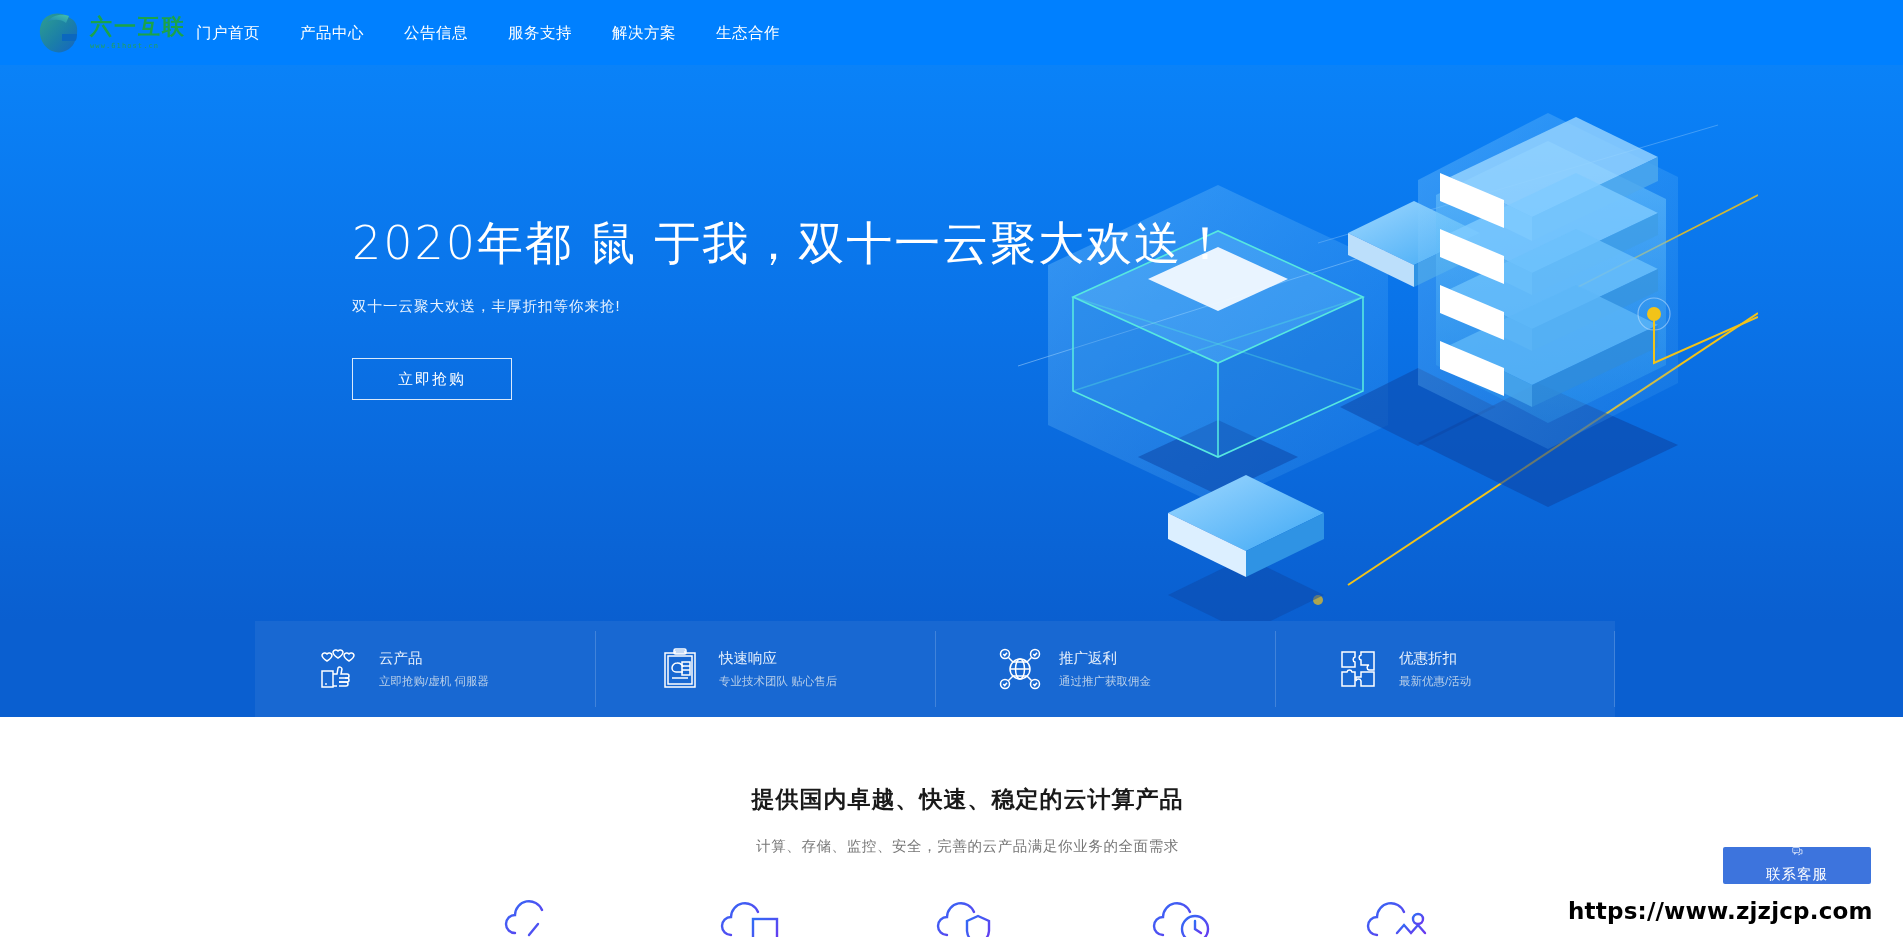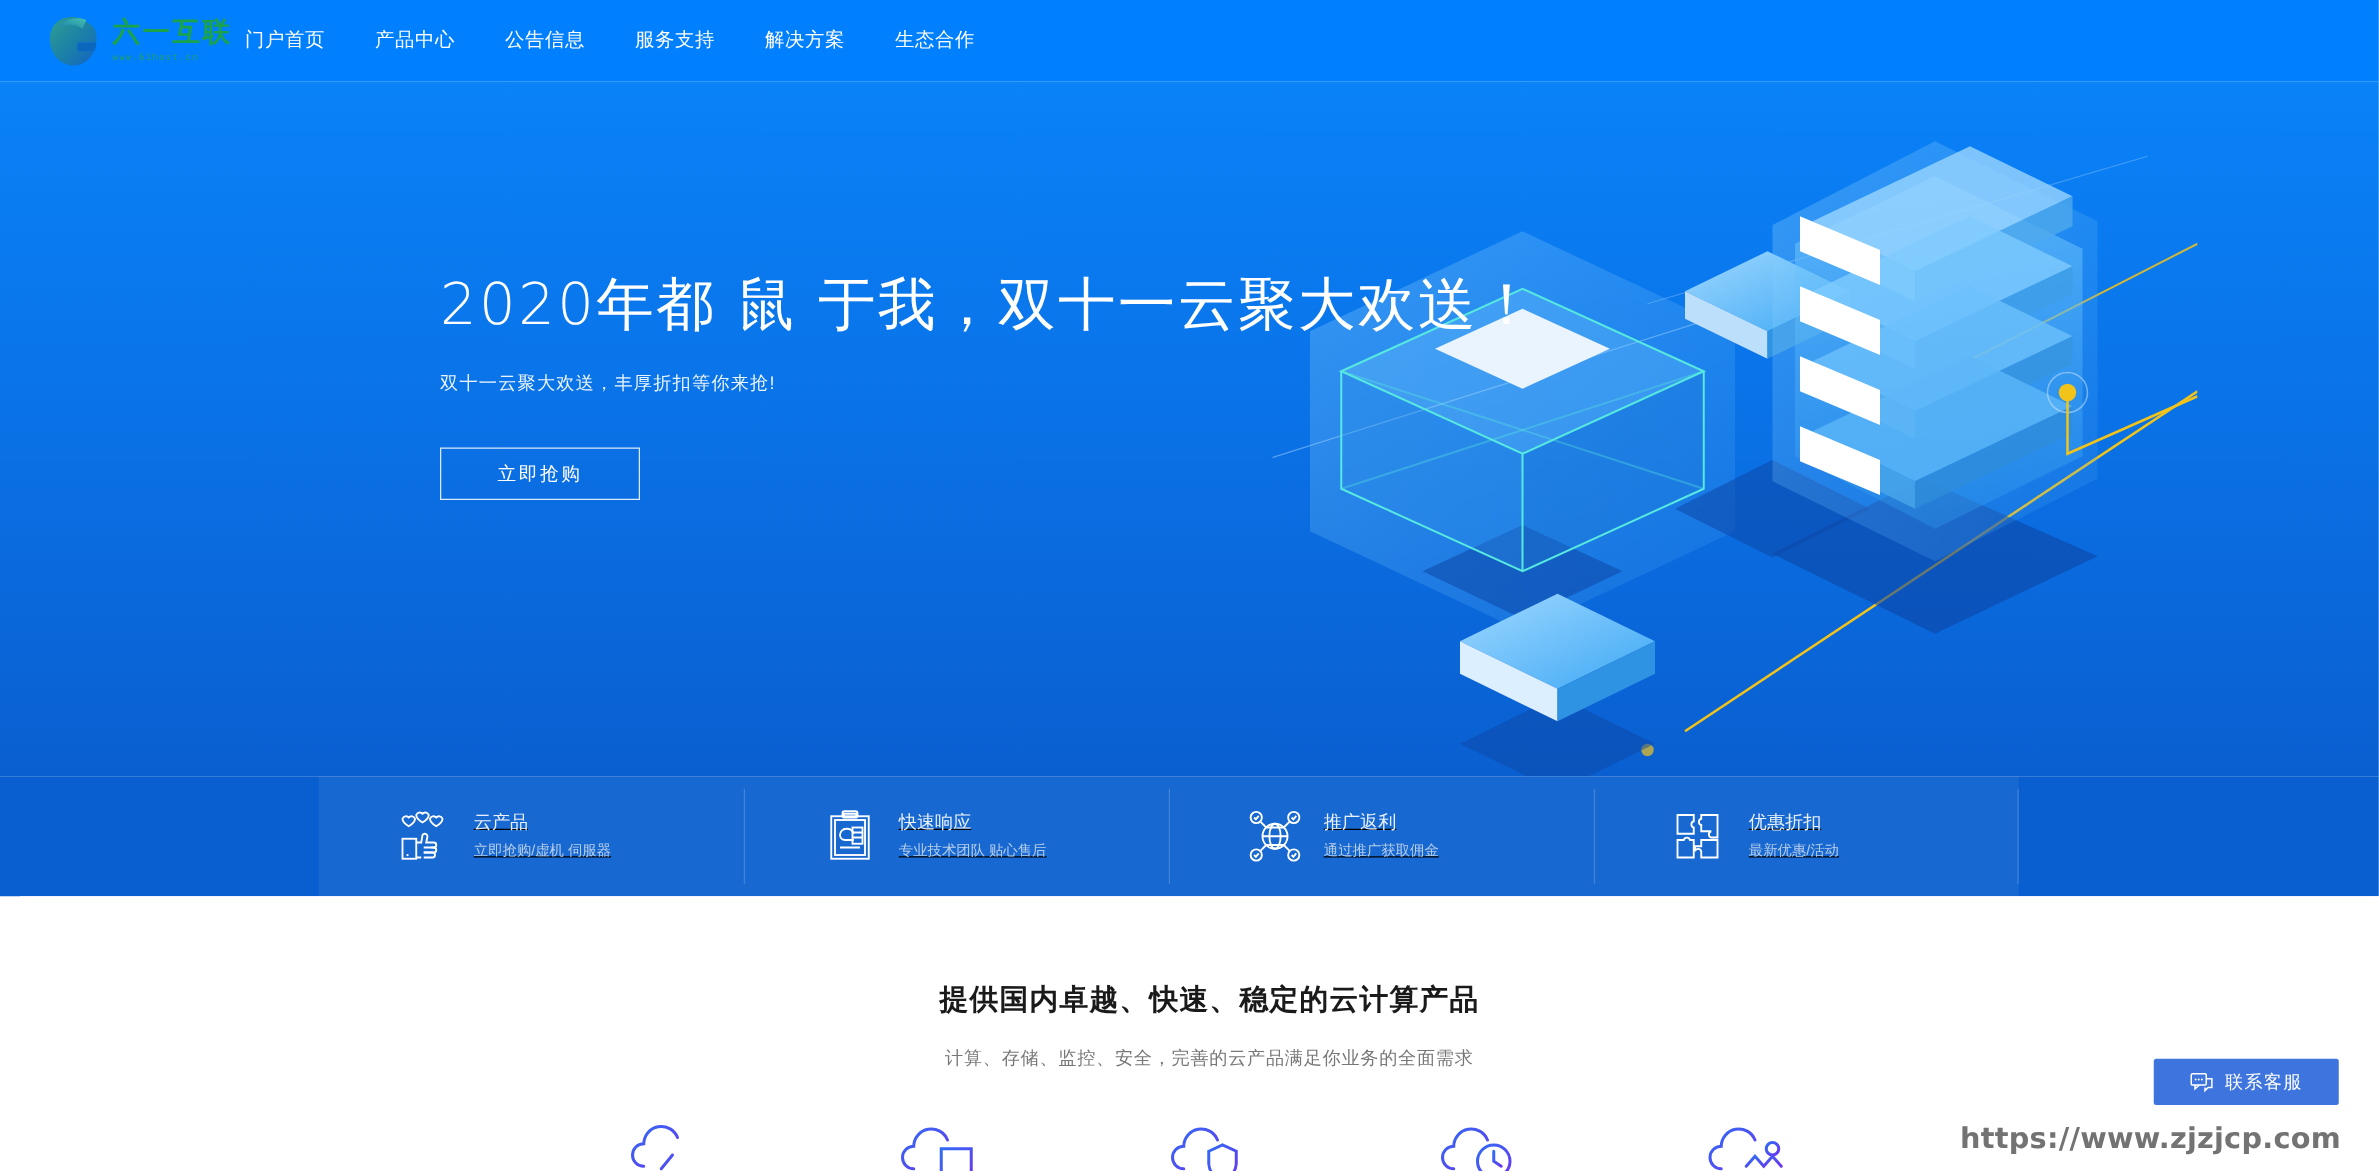--- a/index.html
+++ b/index.html
@@ -99,21 +99,21 @@
     position:absolute; left:0; top:621px; width:1903px; height:96px;
     background:#0a5fd0;
   }
   .feat-box{
     position:absolute; left:255px; top:0; width:1360px; height:96px;
     background:rgba(255,255,255,.06);
     display:flex;
   }
   .feat{
     flex:1; display:flex; align-items:center; gap:16px;
-    padding-left:62px; position:relative;text-decoration:underline;
+    padding-left:62px; position:relative;
   }
   .feat + .feat::before{
     content:""; position:absolute; left:0; top:10px;
     width:1px; height:76px; background:rgba(255,255,255,.18);
   }
   .feat-box::after{
     content:""; position:absolute; right:0; top:10px;
     width:1px; height:76px; background:rgba(255,255,255,.18);
   }
   .feat-icon{ width:46px; height:46px; flex:0 0 auto; }
@@ -137,26 +137,26 @@
     position:absolute; left:0; top:166px; width:1903px;
     display:flex; justify-content:center; gap:142px;
   }
   .cloud-ico{ width:74px; height:56px; }
 
   
   .cs-btn{
     position:absolute; left:1723px; top:847px; width:148px; height:37px;
     background:#3d74dd; color:#ffffff; display:flex; align-items:center;
     justify-content:center; gap:9px; cursor:pointer; border-radius:2px;
-    font-size:14.5px; letter-spacing:1px;
+    font-size:14.5px; letter-spacing:1px;flex-direction:column;
   }
   .cs-icon{ width:19px; height:16px; }
   .watermark{
     position:absolute; left:1568px; top:898px;
-    color:#737373; font-size:23px; font-weight:bold; letter-spacing:.2px;
+    color:#000000; font-size:23px; font-weight:bold; letter-spacing:.2px;
     white-space:nowrap; font-family:"DejaVu Sans",sans-serif;
   }
 </style>
 </head>
 <body>
 
 <div class="header">
 
   <div class="logo-wrap">
     <svg class="logo-mark" viewBox="0 0 46 48">

